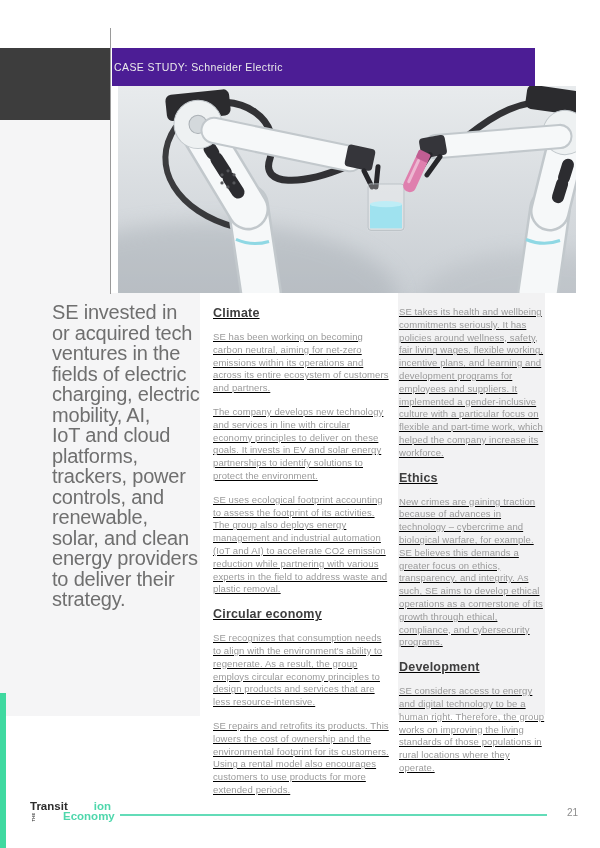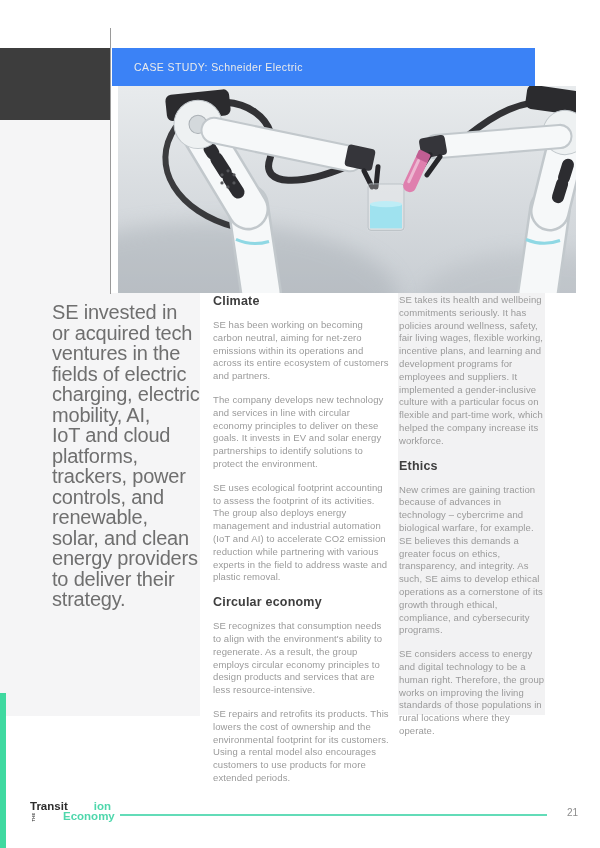--- a/index.html
+++ b/index.html
@@ -4,40 +4,40 @@
 <style>
   html,body{margin:0;padding:0;}
   body{
     width:600px;height:848px;position:relative;background:#ffffff;
     font-family:"Liberation Sans", sans-serif;overflow:hidden;
   }
   
   .vline{position:absolute;left:110px;top:28px;width:1px;height:266px;background:#9a9a9a;}
   .corner-block{position:absolute;left:0;top:48px;width:110px;height:72px;background:#3d3d3d;}
   .header-bar{
-    position:absolute;left:112px;top:48px;width:423px;height:38px;background:#3b82f6;
+    position:absolute;left:112px;top:48px;width:423px;height:38px;background:#4c1d95;
     color:#ebebeb;font-size:10.5px;letter-spacing:.4px;display:flex;align-items:center;
-    padding-left:22px;box-sizing:border-box;
+    padding-left:2px;box-sizing:border-box;
   }
   .photo{position:absolute;left:118px;top:86px;width:458px;height:207px;}
   .photo svg{display:block;width:100%;height:100%;}
   
   .panel-a{position:absolute;left:0;top:120px;width:110px;height:596px;background:#f5f5f6;}
   .panel-b{position:absolute;left:0;top:293px;width:200px;height:423px;background:#f5f5f6;}
   .panel-right{position:absolute;left:398px;top:293px;width:147px;height:422px;background:#f2f2f3;}
   .edge-accent{position:absolute;left:0;top:693px;width:6px;height:155px;background:#3fd9a0;}
   
   .pull-quote{
     position:absolute;left:40px;top:302px;width:170px;
     font-size:20px;line-height:20.5px;color:#6f6f6f;letter-spacing:-.2px;
     white-space:pre-line;
     margin-left:12px;
   }
   
-  .col{position:absolute;top:294px;}
+  .col{position:absolute;top:306px;text-decoration:underline;}
   .col-mid{left:213px;width:178px;}
   .col-right{left:399px;width:146px;}
   .col h3{font-size:12.5px;font-weight:bold;color:#3e3e3e;margin:0 0 11px 0;letter-spacing:.2px;}
   .col h3 + p{margin-top:0;}
   .col h3.subsequent{margin-top:0;}
   .col p{font-size:9.5px;line-height:12.8px;color:#9a9a9a;margin:0 0 11px 0;letter-spacing:.1px;}
   
   .logo{position:absolute;left:30px;top:801px;font-weight:bold;line-height:10px;font-size:11.5px;}
   .logo .dark{color:#2d2d2d;}
   .logo .teal{color:#4fd7ac;margin-left:26px;}
@@ -162,20 +162,21 @@
     <p>SE uses ecological footprint accounting to assess the footprint of its activities. The group also deploys energy management and industrial automation (IoT and AI) to accelerate CO2 emission reduction while partnering with various experts in the field to address waste and plastic removal.</p>
     <h3 class="subsequent">Circular economy</h3>
     <p>SE recognizes that consumption needs to align with the environment's ability to regenerate. As a result, the group employs circular economy principles to design products and services that are less resource-intensive.</p>
     <p>SE repairs and retrofits its products. This lowers the cost of ownership and the environmental footprint for its customers. Using a rental model also encourages customers to use products for more extended periods.</p>
   </div>
 
   <div class="col col-right">
     <p>SE takes its health and wellbeing commitments seriously. It has policies around wellness, safety, fair living wages, flexible working, incentive plans, and learning and development programs for employees and suppliers. It implemented a gender-inclusive culture with a particular focus on flexible and part-time work, which helped the company increase its workforce.</p>
     <h3 class="subsequent">Ethics</h3>
     <p>New crimes are gaining traction because of advances in technology – cybercrime and biological warfare, for example. SE believes this demands a greater focus on ethics, transparency, and integrity. As such, SE aims to develop ethical operations as a cornerstone of its growth through ethical, compliance, and cybersecurity programs.</p>
+    <h3 class="subsequent">Development</h3>
     <p>SE considers access to energy and digital technology to be a human right. Therefore, the group works on improving the living standards of those populations in rural locations where they operate.</p>
   </div>
 
   <div class="logo">
     <div><span class="dark">Transit</span><span class="teal">ion</span></div>
     <div><span class="the">THE</span><span class="teal">Economy</span></div>
   </div>
   <div class="footer-rule"></div>
   <div class="page-number">21</div>
 

